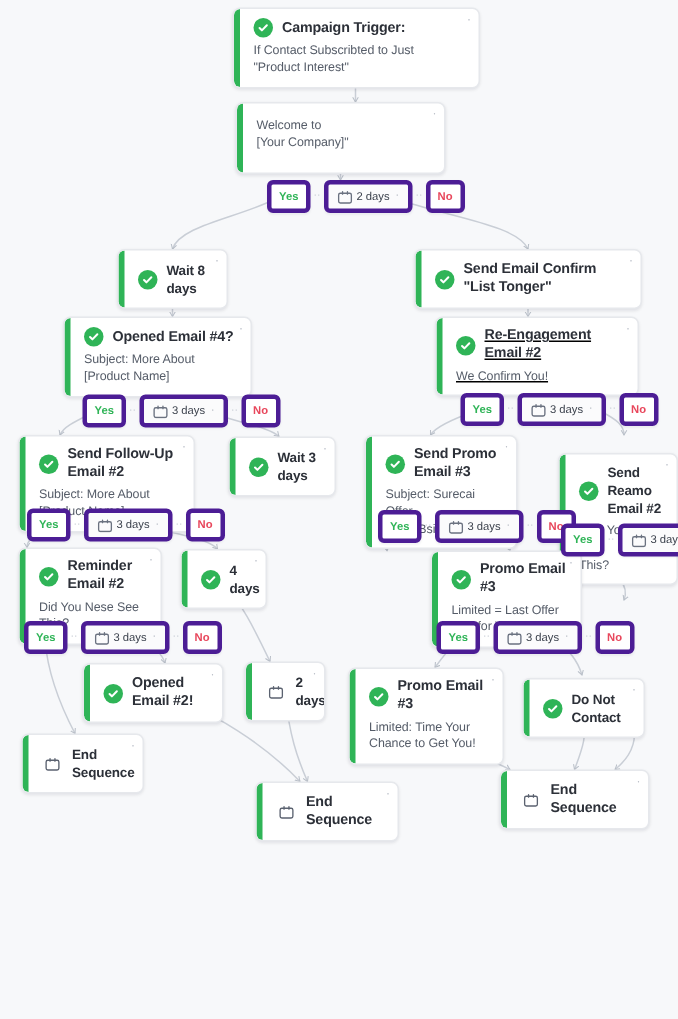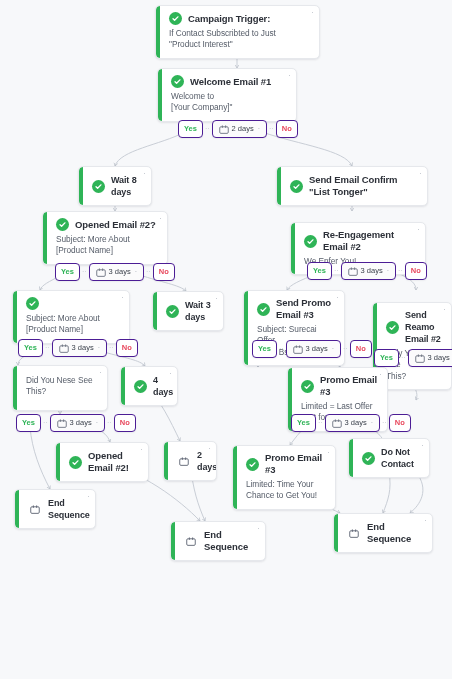--- a/index.html
+++ b/index.html
@@ -90,21 +90,21 @@
   .chiprow {
     position: absolute;
     display: flex;
     align-items: center;
     gap: 2px;
     white-space: nowrap;
   }
   .chip {
     border-radius: 4px;
     background: #ffffff;
-    border: 1px solid #4c1d95;
+    border: 3px solid #4c1d95;
     box-shadow: 0 1px 1.5px rgba(16,24,40,0.05);
     font-size: 7.5px;
     line-height: 10px;
     padding: 3px 5px;
     display: inline-flex;
     align-items: center;
     gap: 3px;
   }
   .chip.yes { color: #2fb457; font-weight: bold; }
   .chip.no  { color: #e8475c; font-weight: bold; }
@@ -182,28 +182,20 @@
             <div class="title">Campaign Trigger:</div>
           </div>
           <div class="sub">If Contact Subscribted to Just</div>
           <div class="sub" style="margin-top: 0px;">"Product Interest"</div>
           <div class="menu-dot">·</div>
         </div>
       </div>
       <div class="node" style="left: 157px; top: 68px; width: 140px; min-height: 48px;">
         <div class="accent" style="background: rgb(47, 180, 87);"></div>
         <div class="body">
-          <div class="hdr">
-            <span class="ico" style="background: rgb(47, 180, 87);">
-              <svg width="9" height="9" viewBox="0 0 12 12">
-                <path d="M2.7,6.2 L4.8,8.3 L9.2,3.8" fill="none" stroke="#ffffff" stroke-width="1.8" stroke-linecap="round" stroke-linejoin="round"></path>
-              </svg>
-            </span>
-            <div class="title">Welcome Email #1</div>
-          </div>
           <div class="sub">Welcome to</div>
           <div class="sub" style="margin-top: 0px;">[Your Company]"</div>
           <div class="menu-dot">·</div>
         </div>
       </div>
       <div class="node compact" style="left: 78px; top: 166px; width: 74px; min-height: 22px;">
         <div class="accent" style="background: rgb(47, 180, 87);"></div>
         <div class="body">
           <div class="hdr">
             <span class="ico" style="background: rgb(47, 180, 87);">
@@ -232,51 +224,52 @@
       </div>
       <div class="node" style="left: 42px; top: 211px; width: 126px; min-height: 47px;">
         <div class="accent" style="background: rgb(47, 180, 87);"></div>
         <div class="body">
           <div class="hdr">
             <span class="ico" style="background: rgb(47, 180, 87);">
               <svg width="9" height="9" viewBox="0 0 12 12">
                 <path d="M2.7,6.2 L4.8,8.3 L9.2,3.8" fill="none" stroke="#ffffff" stroke-width="1.8" stroke-linecap="round" stroke-linejoin="round"></path>
               </svg>
             </span>
-            <div class="title">Opened Email #2?</div>
+            <div class="title">Opened Email #4?</div>
           </div>
           <div class="sub">Subject: More About</div>
           <div class="sub" style="margin-top: 0px;">[Product Name]</div>
           <div class="menu-dot">·</div>
         </div>
       </div>
-      <div class="node" style="left: 290px; top: 222px; width: 136px; min-height: 36px;">
+      <div class="node" style="left: 290px; top: 211px; width: 136px; min-height: 36px; text-decoration: underline;">
         <div class="accent" style="background: rgb(47, 180, 87);"></div>
         <div class="body">
           <div class="hdr">
             <span class="ico" style="background: rgb(47, 180, 87);">
               <svg width="9" height="9" viewBox="0 0 12 12">
                 <path d="M2.7,6.2 L4.8,8.3 L9.2,3.8" fill="none" stroke="#ffffff" stroke-width="1.8" stroke-linecap="round" stroke-linejoin="round"></path>
               </svg>
             </span>
             <div class="title">Re-Engagement Email #2</div>
           </div>
-          <div class="sub">We Enfer You!</div>
+          <div class="sub">We Confirm You!</div>
           <div class="menu-dot">·</div>
         </div>
       </div>
       <div class="node" style="left: 12px; top: 290px; width: 118px; min-height: 46px;">
         <div class="accent" style="background: rgb(47, 180, 87);"></div>
         <div class="body">
           <div class="hdr">
             <span class="ico" style="background: rgb(47, 180, 87);">
               <svg width="9" height="9" viewBox="0 0 12 12">
                 <path d="M2.7,6.2 L4.8,8.3 L9.2,3.8" fill="none" stroke="#ffffff" stroke-width="1.8" stroke-linecap="round" stroke-linejoin="round"></path>
               </svg>
             </span>
+            <div class="title">Send Follow-Up Email #2</div>
           </div>
           <div class="sub">Subject: More About</div>
           <div class="sub" style="margin-top: 0px;">[Product Name]</div>
           <div class="menu-dot">·</div>
         </div>
       </div>
       <div class="node compact" style="left: 152px; top: 291px; width: 72px; min-height: 22px;">
         <div class="accent" style="background: rgb(47, 180, 87);"></div>
         <div class="body">
           <div class="hdr">
@@ -318,20 +311,28 @@
             <div class="title small">Send Reamo Email #2</div>
           </div>
           <div class="sub">Didy You Nece See</div>
           <div class="sub" style="margin-top: 0px;">This?</div>
           <div class="menu-dot">·</div>
         </div>
       </div>
       <div class="node" style="left: 12px; top: 365px; width: 96px; min-height: 46px;">
         <div class="accent" style="background: rgb(47, 180, 87);"></div>
         <div class="body">
+          <div class="hdr">
+            <span class="ico" style="background: rgb(47, 180, 87);">
+              <svg width="9" height="9" viewBox="0 0 12 12">
+                <path d="M2.7,6.2 L4.8,8.3 L9.2,3.8" fill="none" stroke="#ffffff" stroke-width="1.8" stroke-linecap="round" stroke-linejoin="round"></path>
+              </svg>
+            </span>
+            <div class="title">Reminder Email #2</div>
+          </div>
           <div class="sub">Did You Nese See</div>
           <div class="sub" style="margin-top: 0px;">This?</div>
           <div class="menu-dot">·</div>
         </div>
       </div>
       <div class="node compact" style="left: 120px; top: 366px; width: 58px; min-height: 22px;">
         <div class="accent" style="background: rgb(47, 180, 87);"></div>
         <div class="body">
           <div class="hdr">
             <span class="ico" style="background: rgb(47, 180, 87);">
@@ -398,21 +399,21 @@
                 <path d="M2.7,6.2 L4.8,8.3 L9.2,3.8" fill="none" stroke="#ffffff" stroke-width="1.8" stroke-linecap="round" stroke-linejoin="round"></path>
               </svg>
             </span>
             <div class="title">Promo Email #3</div>
           </div>
           <div class="sub">Limited: Time Your</div>
           <div class="sub" style="margin-top: 0px;">Chance to Get You!</div>
           <div class="menu-dot">·</div>
         </div>
       </div>
-      <div class="node compact" style="left: 348px; top: 438px; width: 82px; min-height: 22px;">
+      <div class="node compact" style="left: 348px; top: 452px; width: 82px; min-height: 22px;">
         <div class="accent" style="background: rgb(47, 180, 87);"></div>
         <div class="body">
           <div class="hdr">
             <span class="ico" style="background: rgb(47, 180, 87);">
               <svg width="9" height="9" viewBox="0 0 12 12">
                 <path d="M2.7,6.2 L4.8,8.3 L9.2,3.8" fill="none" stroke="#ffffff" stroke-width="1.8" stroke-linecap="round" stroke-linejoin="round"></path>
               </svg>
             </span>
             <div class="title small">Do Not Contact</div>
           </div>

